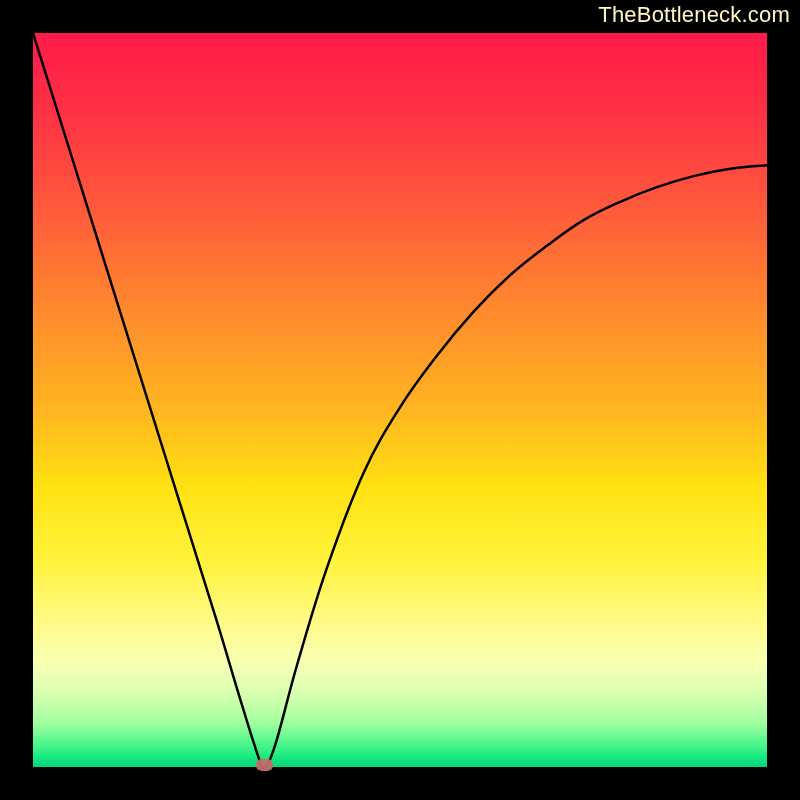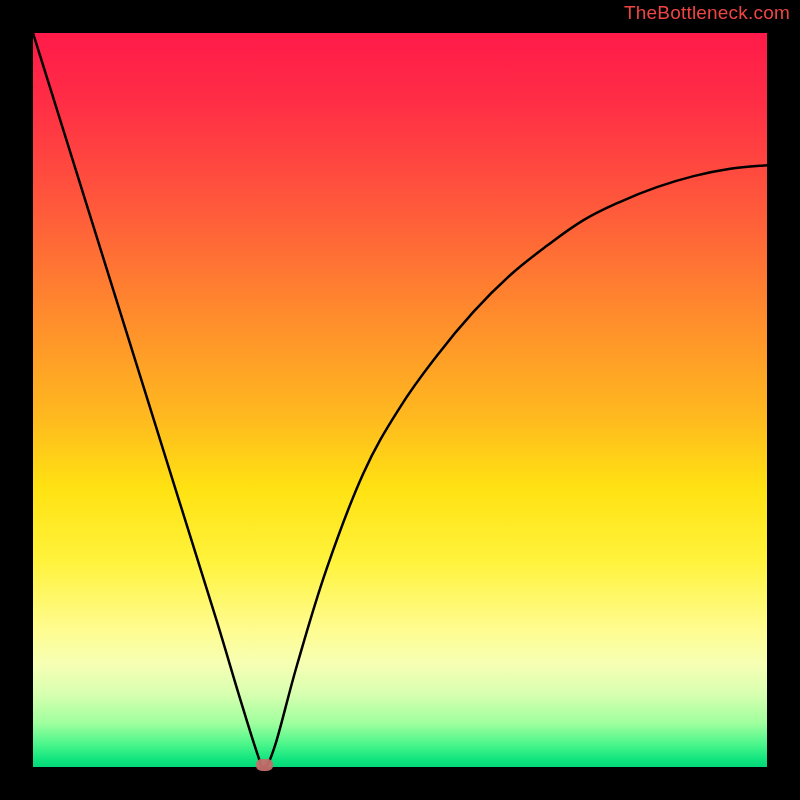--- a/index.html
+++ b/index.html
@@ -54,22 +54,22 @@
     width: 17px;
     height: 12px;
     border-radius: 6px / 5px;
     background: #c36e6c;
     opacity: 0.95;
   }
   .watermark {
     position: absolute;
     top: 2px;
     right: 10px;
-    color: #ef4444;
-    font-size: 19px;
+    color: #fef9c3;
+    font-size: 22px;
     letter-spacing: 0.2px;
     font-weight: 400;
     user-select: none;
   }
 </style>
 </head>
 <body>
 
 <div class="frame">
   <div class="watermark">TheBottleneck.com</div>

